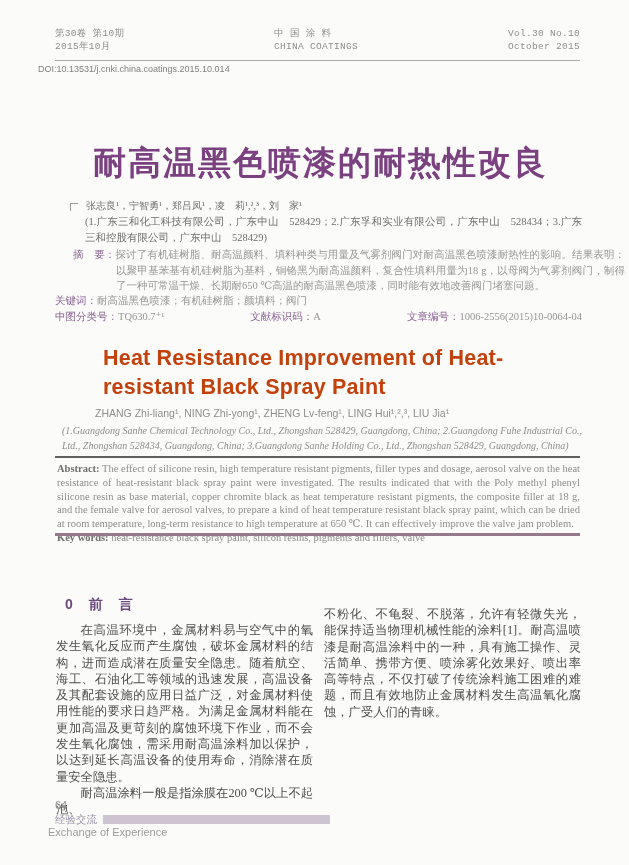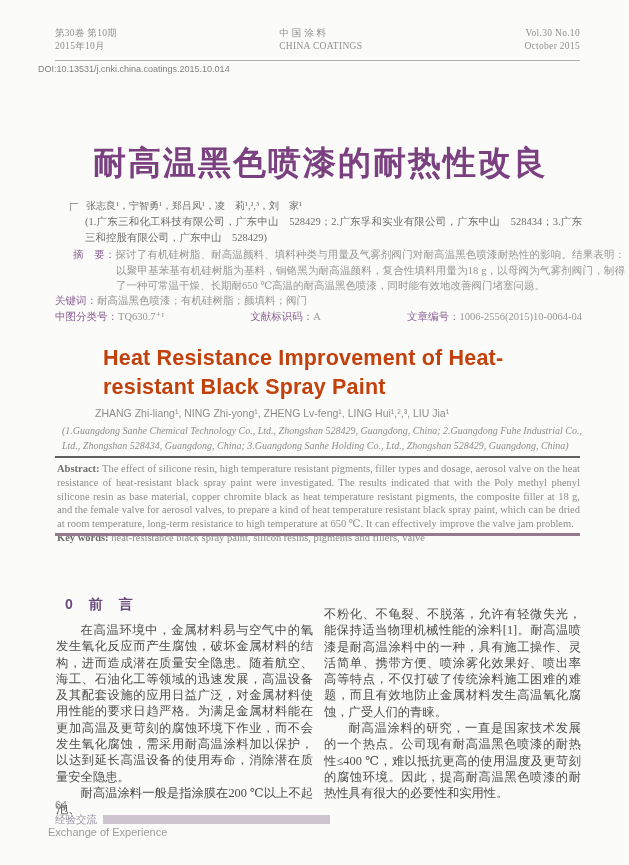--- a/index.html
+++ b/index.html
@@ -9,21 +9,21 @@
     font-family:"Liberation Serif","DejaVu Serif",serif;
     position:relative;overflow:hidden;
     color:#555;
   }
   .page{position:absolute;inset:0;}
 
   
   .journal-head{
     position:absolute;top:27px;left:55px;width:525px;
     display:flex;justify-content:space-between;
-    font-family:Liberation Serif, serif;
+    font-family:Liberation Mono, monospace;
     font-size:9.5px;line-height:13px;color:#8f8f8f;letter-spacing:.3px;
   }
   .journal-head .c{text-align:left;}
   .journal-head .r{text-align:right;}
   .head-rule{position:absolute;top:60px;left:55px;width:525px;height:1px;background:#aeaeac;}
   .doi-line{position:absolute;top:64px;left:38px;font-size:9px;color:#818181;
     font-family:"Liberation Sans","DejaVu Sans",sans-serif;}
 
   
   .title-zh{
@@ -150,21 +150,20 @@
   <div class="rule-abs-bottom"></div>
 
   <div class="section-heading">0　前　言</div>
 
   <div class="col col-left">
     <p class="indent">在高温环境中，金属材料易与空气中的氧发生氧化反应而产生腐蚀，破坏金属材料的结构，进而造成潜在质量安全隐患。随着航空、海工、石油化工等领域的迅速发展，高温设备及其配套设施的应用日益广泛，对金属材料使用性能的要求日趋严格。为满足金属材料能在更加高温及更苛刻的腐蚀环境下作业，而不会发生氧化腐蚀，需采用耐高温涂料加以保护，以达到延长高温设备的使用寿命，消除潜在质量安全隐患。</p>
     <p class="indent">耐高温涂料一般是指涂膜在200 ℃以上不起泡、</p>
   </div>
   <div class="col col-right">
     <p>不粉化、不龟裂、不脱落，允许有轻微失光，能保持适当物理机械性能的涂料[1]。耐高温喷漆是耐高温涂料中的一种，具有施工操作、灵活简单、携带方便、喷涂雾化效果好、喷出率高等特点，不仅打破了传统涂料施工困难的难题，而且有效地防止金属材料发生高温氧化腐蚀，广受人们的青睐。</p>
-    <p class="indent">耐高温涂料的研究，一直是国家技术发展的一个热点。公司现有耐高温黑色喷漆的耐热性≤400 ℃，难以抵抗更高的使用温度及更苛刻的腐蚀环境。因此，提高耐高温黑色喷漆的耐热性具有很大的必要性和实用性。</p>
   </div>
 
   <div class="page-num">64</div>
   <div class="footer-band"></div>
   <div class="footer-zh">经验交流</div>
   <div class="footer-en">Exchange of Experience</div>
 
 </div>
 
 </body></html>

